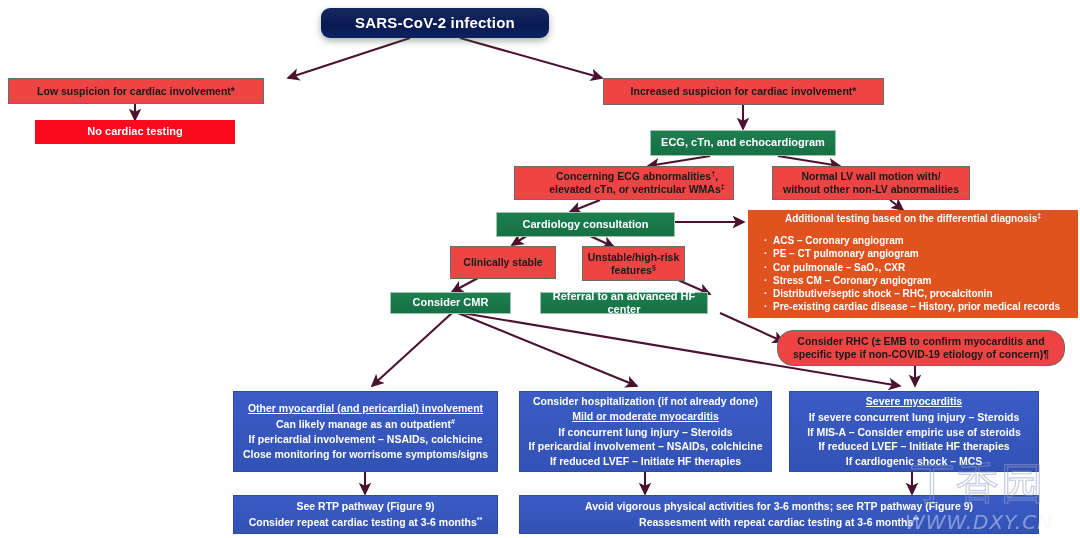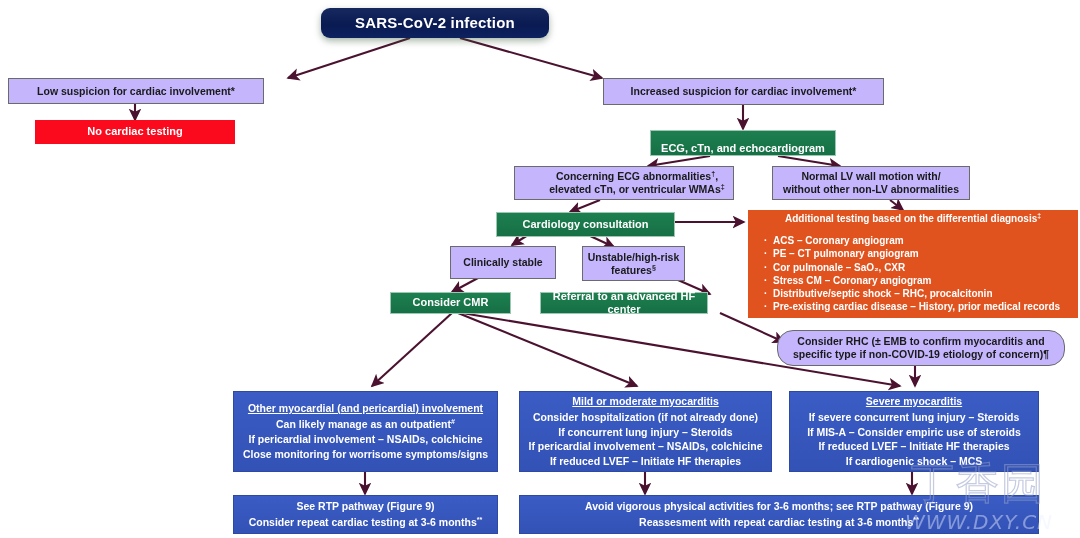--- a/index.html
+++ b/index.html
@@ -43,21 +43,21 @@
     background: #0d1f5e;
     background-image: linear-gradient(180deg,#16295f 0%, #0a1a52 55%, #0d2260 100%);
     color: #ffffff;
     font-weight: bold;
     font-size: 15px;
     border-radius: 9px;
     box-shadow: 0 3px 7px rgba(60,90,60,0.45);
     letter-spacing: .2px;
   }
   .n-white {
-    background: #c4b5fd;
+    background: #ef4444;
     border: 1px solid #6b6b6b;
     color: #1a1a1a;
     font-weight: bold;
     font-size: 10.5px;
   }
   .n-red {
     background: #fb0a1e;
     color: #ffffff;
     font-weight: bold;
     font-size: 11px;
@@ -225,21 +225,21 @@
   </div>
 
   <div class="node n-red" style="left:35px; top:120px; width:200px; height:24px;align-items:flex-end;">
     <span class="ln">No cardiac testing</span>
   </div>
 
   <div class="node n-white" style="left:603px; top:78px; width:281px; height:27px;">
     <span class="ln">Increased suspicion for cardiac involvement*</span>
   </div>
 
-  <div class="node n-green" style="left:650px; top:130px; width:186px; height:26px;justify-content:flex-end;">
+  <div class="node n-green" style="left:650px; top:130px; width:186px; height:26px;">
     <span class="ln">ECG, cTn, and echocardiogram</span>
   </div>
 
   <div class="node n-white" style="left:514px; top:166px; width:220px; height:34px;padding-left:26px;">
     <span class="ln">Concerning ECG abnormalities<sup>†</sup>,</span>
     <span class="ln">elevated cTn, or ventricular WMAs<sup>‡</sup></span>
   </div>
 
   <div class="node n-white" style="left:772px; top:166px; width:198px; height:34px;">
     <span class="ln">Normal LV wall motion with/</span>
@@ -285,22 +285,22 @@
   </div>
 
   <div class="node n-blue" style="left:233px; top:391px; width:265px; height:81px;">
     <span class="ln hdr">Other myocardial (and pericardial) involvement</span>
     <span class="ln">Can likely manage as an outpatient<sup>#</sup></span>
     <span class="ln">If pericardial involvement – NSAIDs, colchicine</span>
     <span class="ln">Close monitoring for worrisome symptoms/signs</span>
   </div>
 
   <div class="node n-blue" style="left:519px; top:391px; width:253px; height:81px;">
+    <span class="ln">Consider hospitalization (if not already done)</span>
     <span class="ln hdr">Mild or moderate myocarditis</span>
-    <span class="ln">Consider hospitalization (if not already done)</span>
     <span class="ln">If concurrent lung injury – Steroids</span>
     <span class="ln">If pericardial involvement – NSAIDs, colchicine</span>
     <span class="ln">If reduced LVEF – Initiate HF therapies</span>
   </div>
 
   <div class="node n-blue" style="left:789px; top:391px; width:250px; height:81px;">
     <span class="ln hdr">Severe myocarditis</span>
     <span class="ln">If severe concurrent lung injury – Steroids</span>
     <span class="ln">If MIS-A – Consider empiric use of steroids</span>
     <span class="ln">If reduced LVEF – Initiate HF therapies</span>

